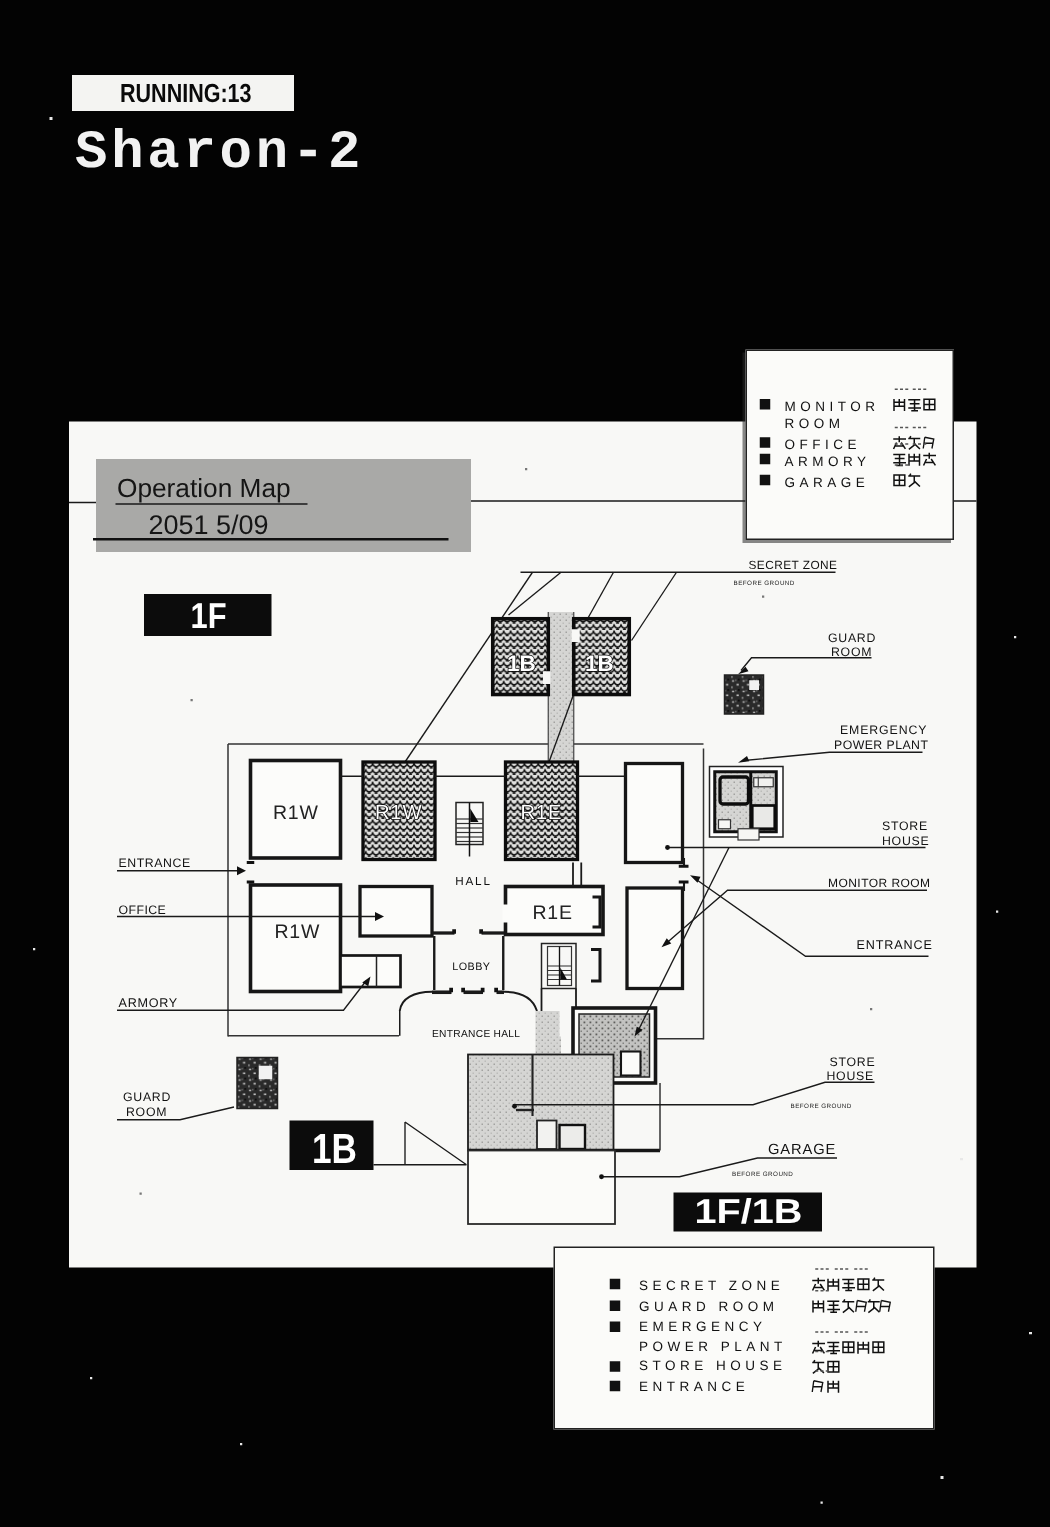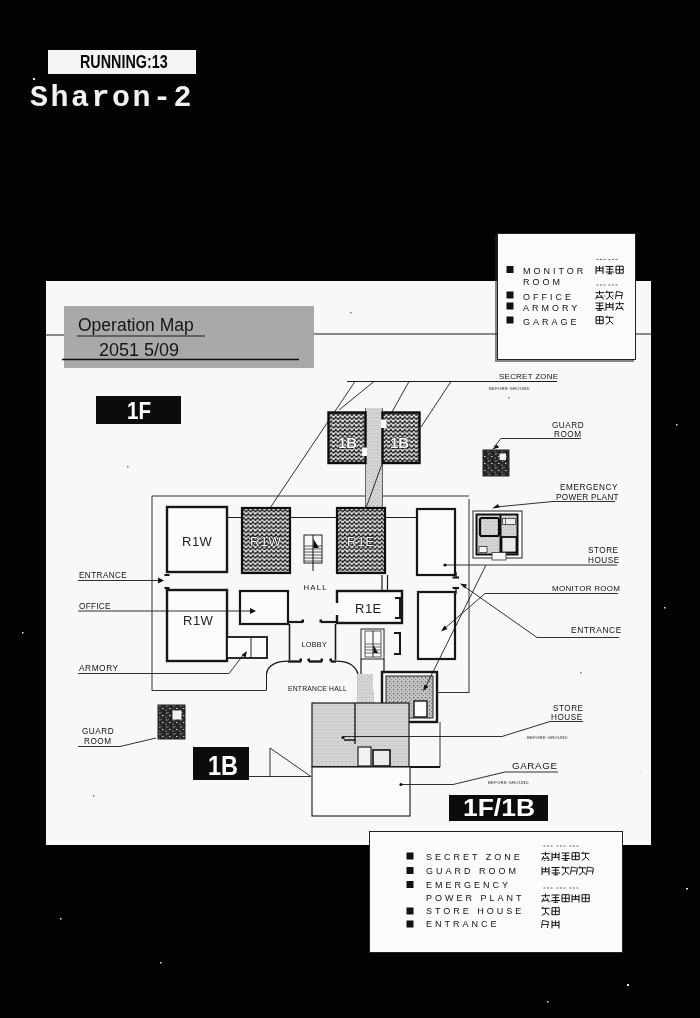--- a/index.html
+++ b/index.html
@@ -8,21 +8,21 @@
 </style>
 </head>
 <body>
 
 <div class="abs" style="left:0;top:0;width:700px;height:1018px;background:#030303;"></div>
 
 <div class="abs" style="left:48px;top:50px;width:148px;height:24px;background:#f4f4f2;"></div>
 
 <div class="abs" style="left:80px;top:52px;width:120px;color:#0a0a0a;font-weight:bold;font-size:17.5px;letter-spacing:0px;transform:scaleX(0.82);transform-origin:0 0;white-space:nowrap;">RUNNING:13</div>
 
-<div class="abs" style="left:30px;top:81px;color:#f2f2f2;font-family:'Liberation Mono',monospace;font-weight:bold;font-size:30px;letter-spacing:2.5px;white-space:nowrap;">Sharon-2</div>
+<div class="abs" style="left:50px;top:81px;color:#f2f2f2;font-family:'Liberation Mono',monospace;font-weight:bold;font-size:36px;letter-spacing:2.5px;white-space:nowrap;">Sharon-2</div>
 
 <div class="abs" style="left:46px;top:281px;width:605px;height:564px;background:#f8f8f6;"></div>
 
 <svg class="abs" style="left:0;top:0" width="700" height="1018" viewBox="0 0 700 1018">
 <defs>
 <pattern id="scale" width="4.6" height="4.2" patternUnits="userSpaceOnUse">
   <rect width="4.6" height="4.2" fill="#e0e0de"></rect>
   <path d="M0,0.3 a2.3,2.6 0 0 0 4.6,0 M-2.3,2.4 a2.3,2.6 0 0 0 4.6,0 M2.3,2.4 a2.3,2.6 0 0 0 4.6,0" fill="none" stroke="#111" stroke-width="1.02"></path>
 </pattern>
 <pattern id="dots" width="4" height="4" patternUnits="userSpaceOnUse">

